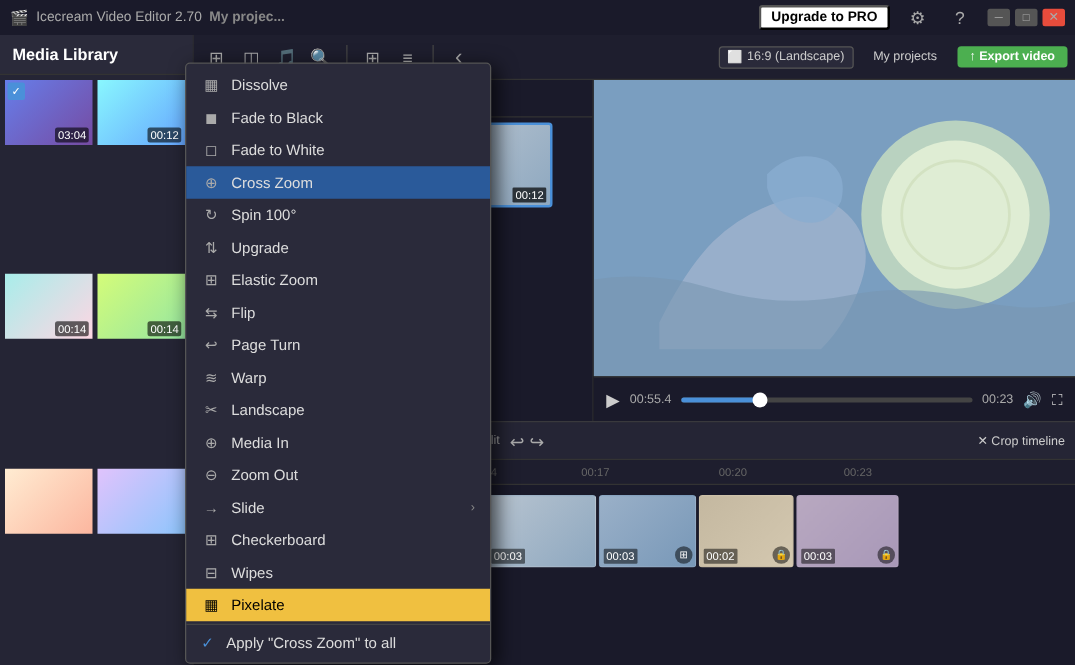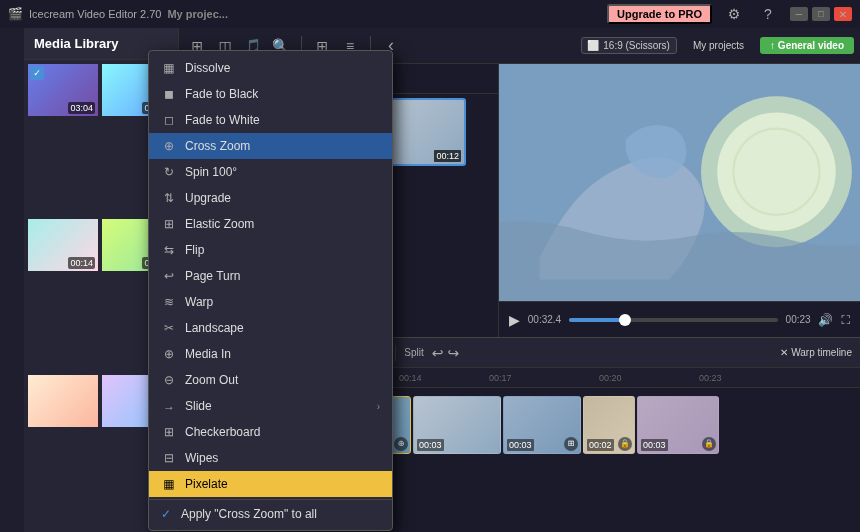--- a/index.html
+++ b/index.html
@@ -8,27 +8,27 @@
     
     #titlebar {
       height: 28px; background: #1a1a2a; display: flex; align-items: center; justify-content: space-between; padding: 0 8px; color: #aaa; font-size: 11px;
     }
     #titlebar .left { display: flex; align-items: center; gap: 6px; }
     #titlebar .win-controls { display: flex; gap: 4px; }
     #titlebar .win-btn { width: 14px; height: 14px; border-radius: 50%; display: flex; align-items: center; justify-content: center; font-size: 9px; cursor: pointer; }
     #titlebar .win-min { background: #555; }
     #titlebar .win-max { background: #555; }
     #titlebar .win-close { background: #e74c3c; }
-    #titlebar .upgrade-btn { background: #fca5a5; color: #000; font-size: 11px; font-weight: bold; padding: 2px 8px; border-radius: 3px; cursor: pointer; }
+    #titlebar .upgrade-btn { background: #ffffff; color: #000; font-size: 11px; font-weight: bold; padding: 2px 8px; border-radius: 3px; cursor: pointer; }
 
     
     #main { display: flex; height: 504px; }
 
     
-    #sidebar { width: 155px; background: #252535; border-right: 1px solid #333; display: flex; flex-direction: column; margin-left: 24px; }
+    #sidebar { width: 155px; background: #252535; border-right: 1px solid #333; display: flex; flex-direction: column; }
     #sidebar-header { padding: 8px 10px; font-size: 13px; font-weight: bold; color: #fff; background: #2a2a3a; border-bottom: 1px solid #333; }
     #media-grid { flex: 1; overflow: hidden; display: grid; grid-template-columns: 1fr 1fr; gap: 2px; padding: 4px; }
     .media-thumb { position: relative; width: 70px; height: 52px; background: #333; overflow: hidden; cursor: pointer; }
     .media-thumb .duration { position: absolute; bottom: 2px; right: 3px; font-size: 9px; color: #fff; background: rgba(0,0,0,0.6); padding: 1px 2px; border-radius: 2px; }
     .media-thumb .check { position: absolute; top: 2px; left: 2px; width: 14px; height: 14px; background: #4a90d9; border-radius: 2px; display: flex; align-items: center; justify-content: center; font-size: 9px; color: #fff; }
     .media-thumb-bg1 { background: linear-gradient(135deg, #667eea 0%, #764ba2 100%); }
     .media-thumb-bg2 { background: linear-gradient(135deg, #89f7fe 0%, #66a6ff 100%); }
     .media-thumb-bg3 { background: linear-gradient(135deg, #a8edea 0%, #fed6e3 100%); }
     .media-thumb-bg4 { background: linear-gradient(135deg, #d4fc79 0%, #96e6a1 100%); }
     .media-thumb-bg5 { background: linear-gradient(135deg, #ffecd2 0%, #fcb69f 100%); }
@@ -180,24 +180,24 @@
       <span class="toolbar-icon">🎵</span>
       <span class="toolbar-icon">🔍</span>
       <div class="toolbar-sep"></div>
       <span class="toolbar-icon">⊞</span>
       <span class="toolbar-icon">≡</span>
       <div class="toolbar-sep"></div>
       <span class="toolbar-icon" style="font-size:18px;">‹</span>
       <div class="toolbar-right">
         <div class="ratio-btn">
           <span style="font-size:10px;">⬜</span>
-          <span>16:9 (Scissors)</span>
+          <span>16:9 (Landscape)</span>
         </div>
         <button class="my-projects-btn" style="background:none;border:none;color:#ccc;cursor:pointer;display:flex;align-items:center;gap:3px;">My projects</button>
-        <button class="export-btn" style="border:none;cursor:pointer;">↑ General video</button>
+        <button class="export-btn" style="border:none;cursor:pointer;">↑ Export video</button>
       </div>
     </div>
 
     <div id="content-row">
 
       <div id="clip-strip">
         <div id="clip-tabs">
           <span class="clip-tab active">Stickers</span>
           <span class="clip-tab">Split</span>
         </div>
@@ -230,21 +230,21 @@
 
               <path d="M60,180 Q80,140 100,120 Q120,100 150,90 Q180,80 200,100 Q220,120 210,150 Q200,180 180,200 L60,200 Z" fill="#9bb0cc" opacity="0.9"></path>
               <path d="M140,70 Q160,50 185,60 Q200,70 195,90 Q185,110 165,105 Q145,100 140,80 Z" fill="#8aaccf" opacity="0.8"></path>
               <circle cx="280" cy="100" r="40" fill="none" stroke="#c8d8b0" stroke-width="2" opacity="0.5"></circle>
               <path d="M0,150 Q50,140 100,155 Q150,170 200,160 Q250,150 300,165 Q350,175 380,160 L380,220 L0,220 Z" fill="#7896b0" opacity="0.6"></path>
             </svg>
           </div>
         </div>
         <div id="preview-controls">
           <span class="ctrl-btn">▶</span>
-          <span class="time-label">00:32.4</span>
+          <span class="time-label">00:55.4</span>
           <div id="progress-bar">
             <div id="progress-fill"></div>
             <div id="progress-thumb"></div>
           </div>
           <span class="time-label">00:23</span>
           <span class="ctrl-btn" style="font-size:12px;">🔊</span>
           <span class="ctrl-btn" style="font-size:12px;">⛶</span>
         </div>
       </div>
 
@@ -259,21 +259,21 @@
         <span class="tl-btn" style="font-size:12px;">⊡</span>
         <span class="tl-btn">Crop</span>
         <div class="tl-sep"></div>
         <span class="tl-btn" style="color:#4a90d9;border-bottom:2px solid #4a90d9;">Stickers</span>
         <div class="tl-sep"></div>
         <span class="split-btn">Split</span>
         <div class="undo-redo">
           <span class="ur-btn">↩</span>
           <span class="ur-btn">↪</span>
         </div>
-        <span class="clear-btn">✕ Warp timeline</span>
+        <span class="clear-btn">✕ Crop timeline</span>
       </div>
 
       <div id="timeline-ruler">
         <span class="ruler-mark" style="left:20px;">00:03</span>
         <span class="ruler-mark" style="left:100px;">00:10</span>
         <span class="ruler-mark" style="left:160px;">00:12</span>
         <span class="ruler-mark" style="left:220px;">00:14</span>
         <span class="ruler-mark" style="left:310px;">00:17</span>
         <span class="ruler-mark" style="left:420px;">00:20</span>
         <span class="ruler-mark" style="left:520px;">00:23</span>
@@ -300,21 +300,21 @@
 
             <div class="track-clip bg-lab3" style="width:88px;">
               <span class="clip-dur-bottom">00:03</span>
             </div>
 
             <div class="track-clip bg-lab4" style="width:78px;">
               <span class="clip-dur-bottom">00:03</span>
               <div class="clip-icon-overlay">⊞</div>
             </div>
 
-            <div class="track-clip bg-lab5" style="width:52px;">
+            <div class="track-clip bg-lab5" style="width:76px;">
               <span class="clip-dur-bottom">00:02</span>
               <div class="clip-icon-overlay">🔒</div>
             </div>
 
             <div class="track-clip bg-lab6" style="width:82px;">
               <span class="clip-dur-bottom">00:03</span>
               <div class="clip-icon-overlay">🔒</div>
             </div>
           </div>
         </div>

